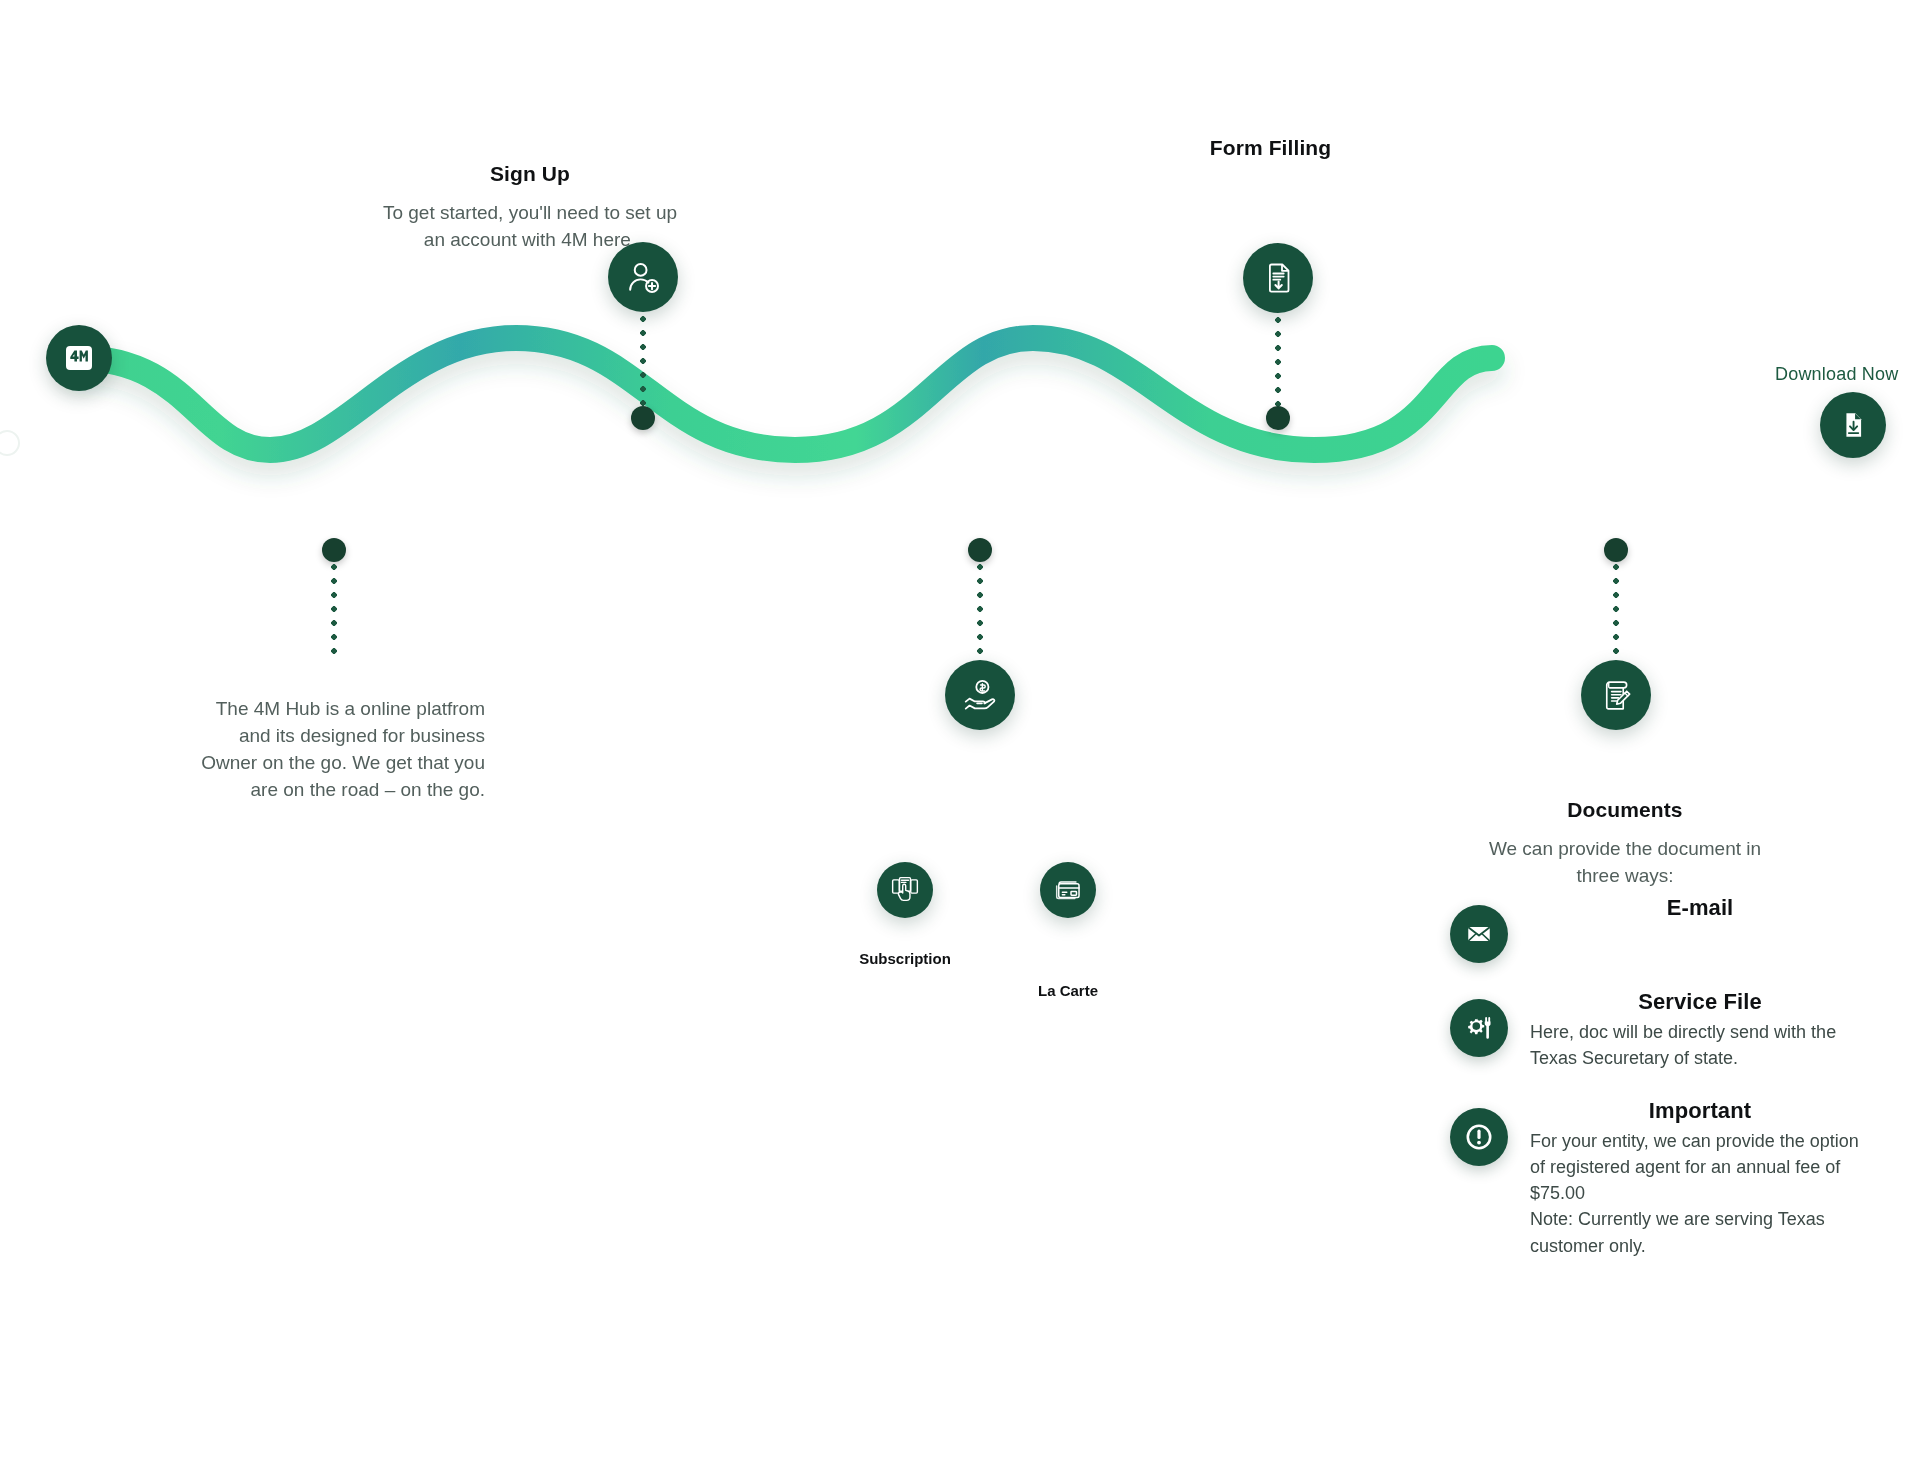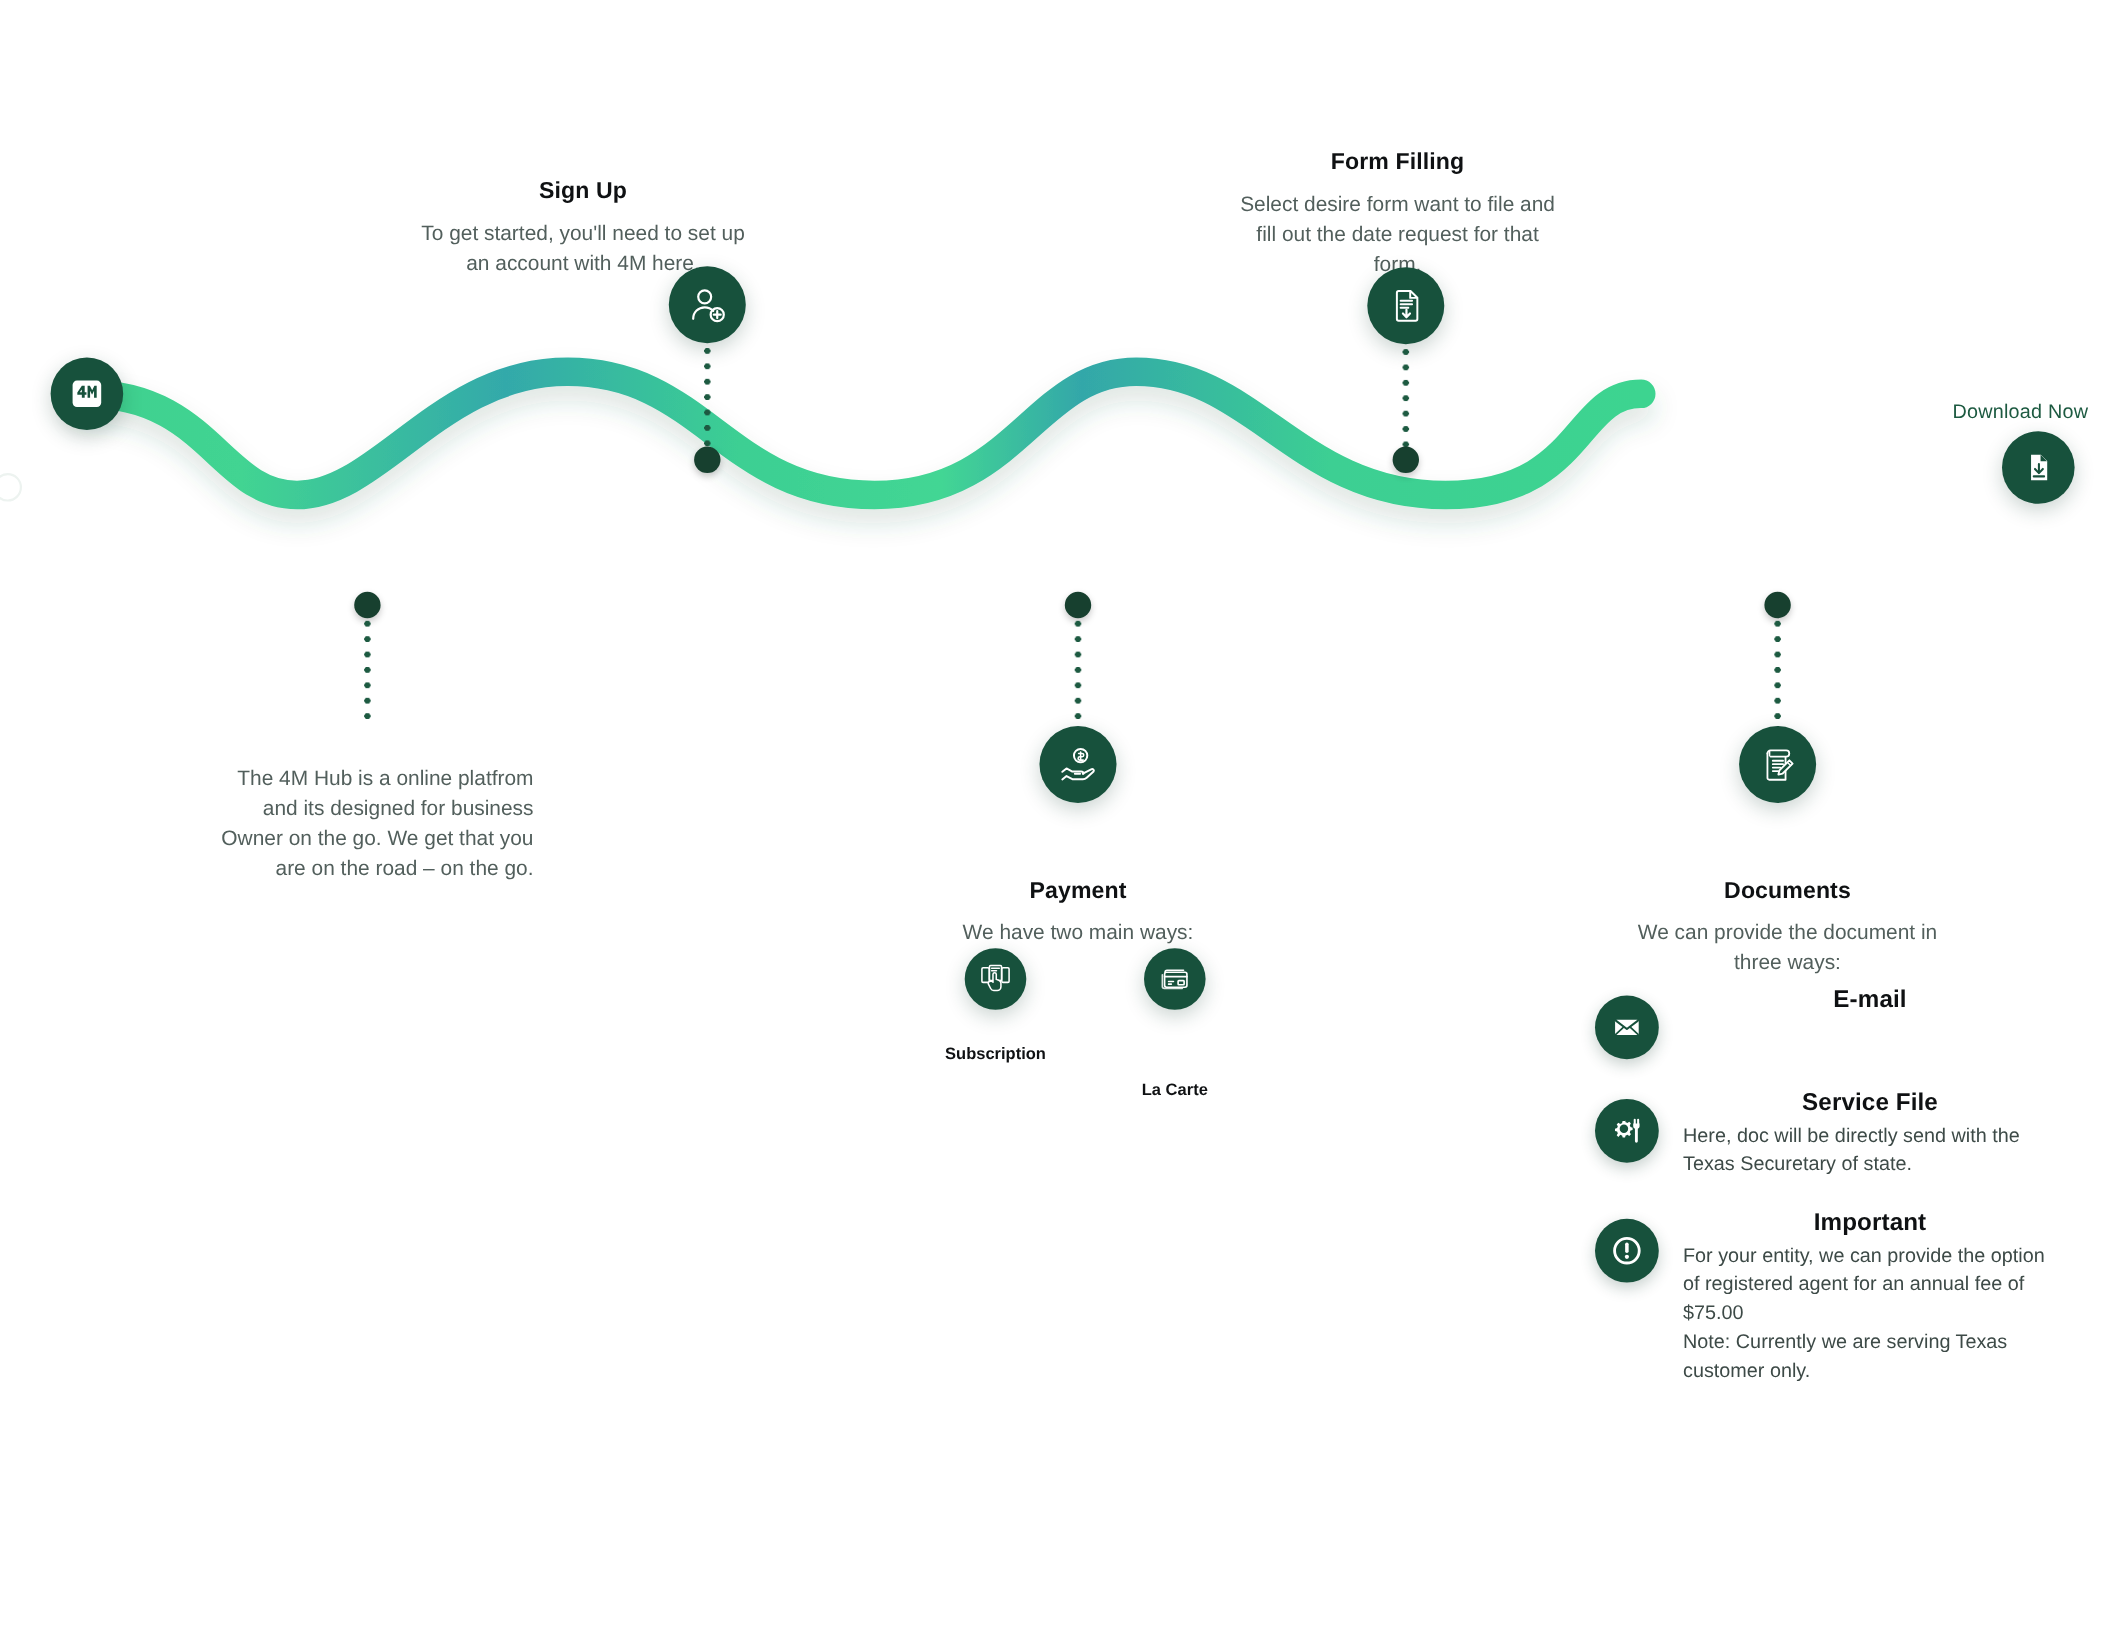--- a/index.html
+++ b/index.html
@@ -136,24 +136,20 @@
   <div class="connector" style="left:977px; top:560px; height:100px;"></div>
   <div class="node" style="left:945px; top:660px; width:70px; height:70px;">
     <svg width="38" height="38" viewBox="0 0 40 40" fill="none" stroke="#ffffff" stroke-width="1.9" stroke-linecap="round" stroke-linejoin="round">
       <circle cx="22.5" cy="11.5" r="6.4"></circle>
       <path d="M22.5 8.0v7.2M20.6 9.4h3.3a1.6 1.6 0 0 1 0 3.2h-2.2a1.6 1.6 0 0 0 0 3.2h3.3" stroke-width="1.5"></path>
       <path d="M5.0 27.0l4.0-3.2 5.6 3.0h8.3c1.5 0 2.3 1.0 2.3 2.0"></path>
       <path d="M17.0 28.8h5.0"></path>
       <path d="M24.6 28.8l8.0-4.2c1.6-.8 3.2.6 2.3 2.1l-6.6 6.0c-1.0.9-2.2 1.4-3.6 1.4H14.6l-5.6-3.0-4.0 3.2"></path>
     </svg>
   </div>
-  <div class="tblock" style="left:845px; top:760px; width:270px;">
-    <div class="ttitle">Payment</div>
-    <div class="tbody">We have two main ways:</div>
-  </div>
 
   <div class="node" style="left:877px; top:862px; width:56px; height:56px;">
     <svg width="30" height="30" viewBox="0 0 34 34" fill="none" stroke="#ffffff" stroke-width="1.6" stroke-linecap="round" stroke-linejoin="round">
       <rect x="3.0" y="5.5" width="7.5" height="15.0" rx="1.2"></rect>
       <rect x="23.5" y="5.5" width="7.5" height="15.0" rx="1.2"></rect>
       <rect x="10.8" y="3.0" width="12.4" height="15.5" rx="1.2"></rect>
       <path d="M13.0 6.0h8.0M13.0 8.4h5.0"></path>
       <path d="M14.4 12.2a1.7 1.7 0 0 1 3.4 0v5.2l2.6.9c1.4.5 2.2 1.8 2.2 3.2v3.5c0 2.1-1.7 3.8-3.8 3.8h-3.6c-1.4 0-2.6-.8-3.2-2.0l-2.3-4.6c-.5-1.0 0-2.2 1.1-2.5l1.3-.4a1.9 1.9 0 0 1 2.3 1.0v-8.1z" fill="#17513c"></path>
     </svg>
   </div>
@@ -166,21 +162,20 @@
       <path d="M10.6 19.6h5.0M10.6 22.3h2.8"></path>
       <rect x="20.4" y="18.6" width="6.2" height="4.3" rx="0.7"></rect>
       <path d="M26.0 8.0H9.0a2 2 0 0 0-2 2"></path>
       <path d="M4.2 12.6v12.0a2 2 0 0 0 2 2h18.6" opacity="0.85"></path>
     </svg>
   </div>
   <div class="sublabel" style="left:1002px; top:982px; width:132px;">La Carte</div>
 
   <div class="tblock" style="left:1118px; top:98px; width:305px;">
     <div class="ttitle">Form Filling</div>
-    <div class="tbody">Select desire form want to file and fill out the date request for that form.</div>
   </div>
   <div class="node" style="left:1243px; top:243px; width:70px; height:70px;">
     <svg width="36" height="36" viewBox="0 0 36 36" fill="none" stroke="#ffffff" stroke-width="1.8" stroke-linecap="round" stroke-linejoin="round">
       <path d="M11.5 4.5h10.8L28.5 10.7V30a1.6 1.6 0 0 1-1.6 1.6H11.5A1.6 1.6 0 0 1 9.9 30V6.1A1.6 1.6 0 0 1 11.5 4.5z"></path>
       <path d="M22.0 4.8v6.0h6.2"></path>
       <path d="M13.3 13.5h10.4M13.3 16.6h10.4M13.3 19.7h7.0"></path>
       <path d="M18.6 21.6v6.2M15.4 25.0l3.2 3.4 3.2-3.4" stroke-width="2.0"></path>
     </svg>
   </div>
   <div class="connector" style="left:1275px; top:313px; height:102px;"></div>

